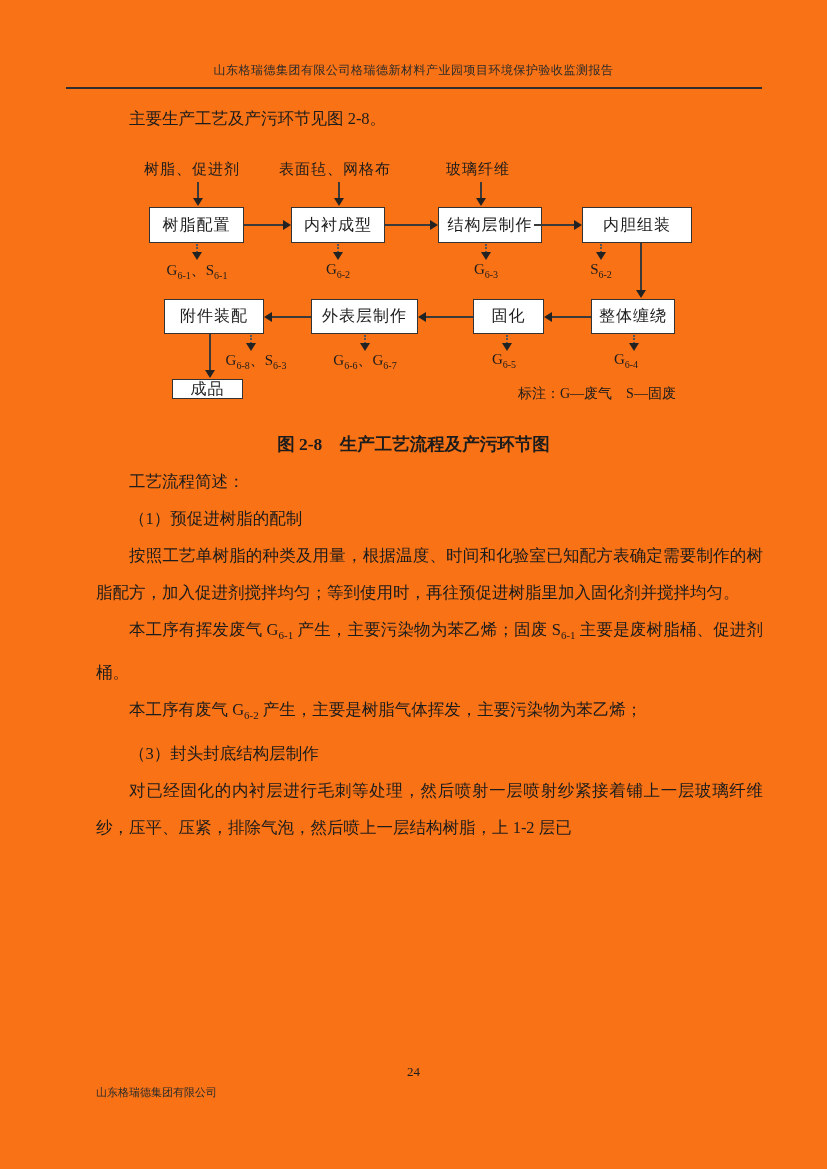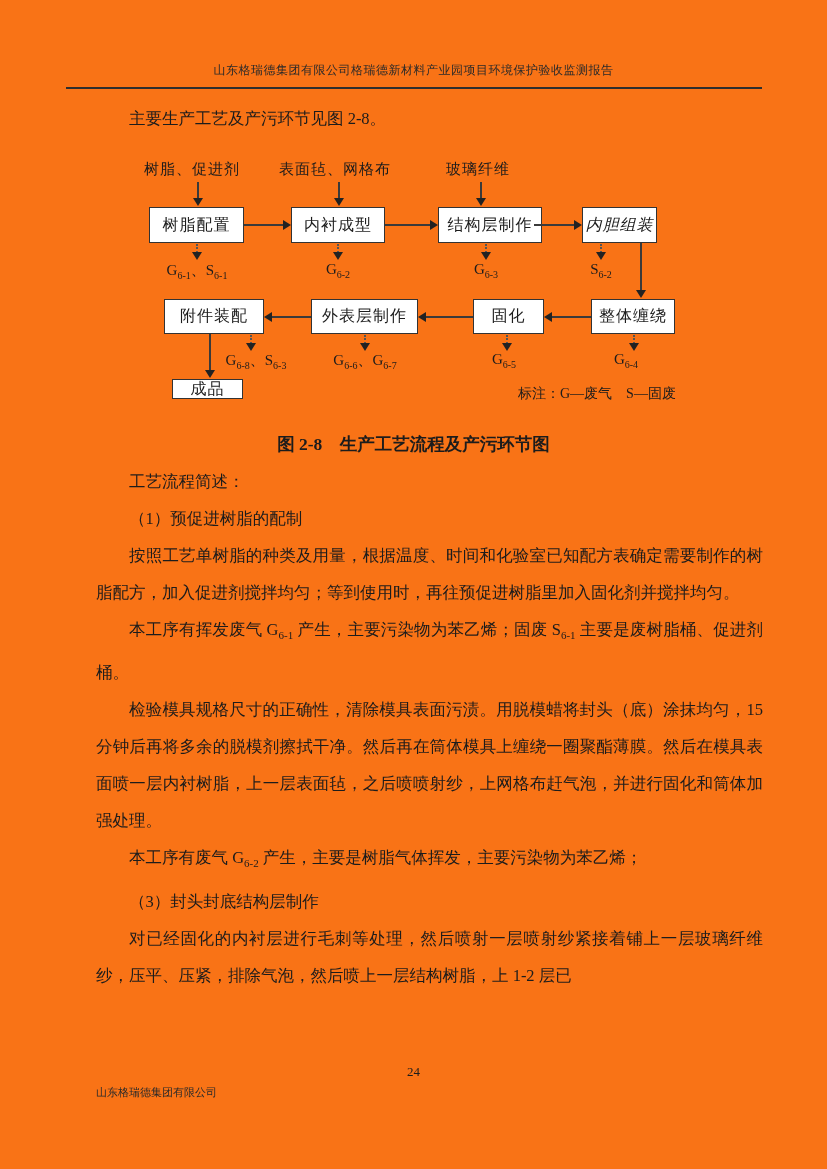--- a/index.html
+++ b/index.html
@@ -61,21 +61,21 @@
     <div class="vline" style="left:197px;top:27px;height:17px;"></div>
     <div class="head-down" style="left:193px;top:43px;"></div>
     <div class="vline" style="left:338px;top:27px;height:17px;"></div>
     <div class="head-down" style="left:334px;top:43px;"></div>
     <div class="vline" style="left:480px;top:27px;height:17px;"></div>
     <div class="head-down" style="left:476px;top:43px;"></div>
 
     <div class="fbox" style="left:149px;top:52px;width:95px;">树脂配置</div>
     <div class="fbox" style="left:291px;top:52px;width:94px;">内衬成型</div>
     <div class="fbox" style="left:438px;top:52px;width:104px;">结构层制作</div>
-    <div class="fbox" style="left:582px;top:52px;width:75px;font-style:italic;">内胆组装</div>
+    <div class="fbox" style="left:582px;top:52px;width:110px;">内胆组装</div>
 
     <div class="hline" style="left:244px;top:69px;width:39px;"></div>
     <div class="head-right" style="left:283px;top:65px;"></div>
     <div class="hline" style="left:385px;top:69px;width:45px;"></div>
     <div class="head-right" style="left:430px;top:65px;"></div>
     <div class="hline" style="left:534px;top:69px;width:40px;"></div>
     <div class="head-right" style="left:574px;top:65px;"></div>
 
     <div class="vdash" style="left:196px;top:89px;height:9px;"></div>
     <div class="head-down" style="left:192px;top:97px;"></div>
@@ -128,21 +128,20 @@
     <div class="fc-note">标注：G—废气　S—固废</div>
   </div>
 
   <div class="caption">图 2-8　生产工艺流程及产污环节图</div>
 
   <div class="body-text">
     <p>工艺流程简述：</p>
     <p>（1）预促进树脂的配制</p>
     <p>按照工艺单树脂的种类及用量，根据温度、时间和化验室已知配方表确定需要制作的树脂配方，加入促进剂搅拌均匀；等到使用时，再往预促进树脂里加入固化剂并搅拌均匀。</p>
     <p>本工序有挥发废气 G<sub>6-1</sub> 产生，主要污染物为苯乙烯；固废 S<sub>6-1</sub> 主要是废树脂桶、促进剂桶。</p>
-    <p>检验模具规格尺寸的正确性，清除模具表面污渍。用脱模蜡将封头（底）涂抹均匀，15 分钟后再将多余的脱模剂擦拭干净。然后再在筒体模具上缠绕一圈聚酯薄膜。然后在模具表面喷一层内衬树脂，上一层表面毡，之后喷喷射纱，上网格布赶气泡，并进行固化和筒体加强处理。</p>
     <p>本工序有废气 G<sub>6-2</sub> 产生，主要是树脂气体挥发，主要污染物为苯乙烯；</p>
     <p>（3）封头封底结构层制作</p>
     <p>对已经固化的内衬层进行毛刺等处理，然后喷射一层喷射纱紧接着铺上一层玻璃纤维纱，压平、压紧，排除气泡，然后喷上一层结构树脂，上 1-2 层已</p>
   </div>
 
   <div class="pageno">24</div>
   <div class="footer-co">山东格瑞德集团有限公司</div>
 
 </div>
 

